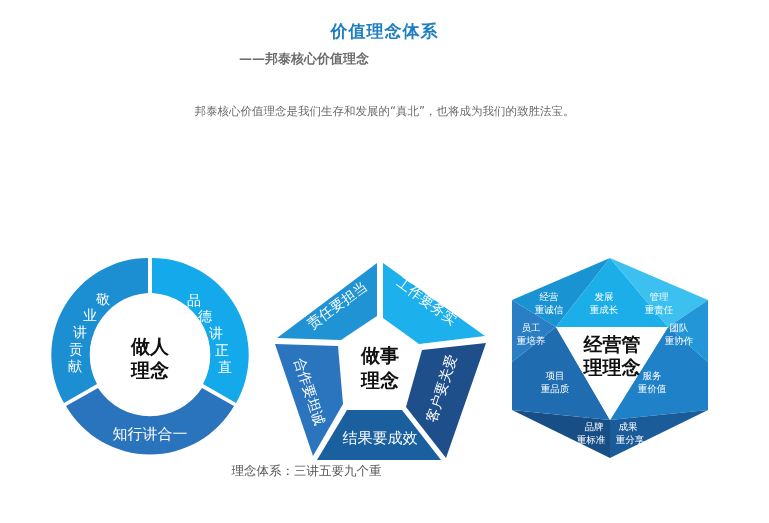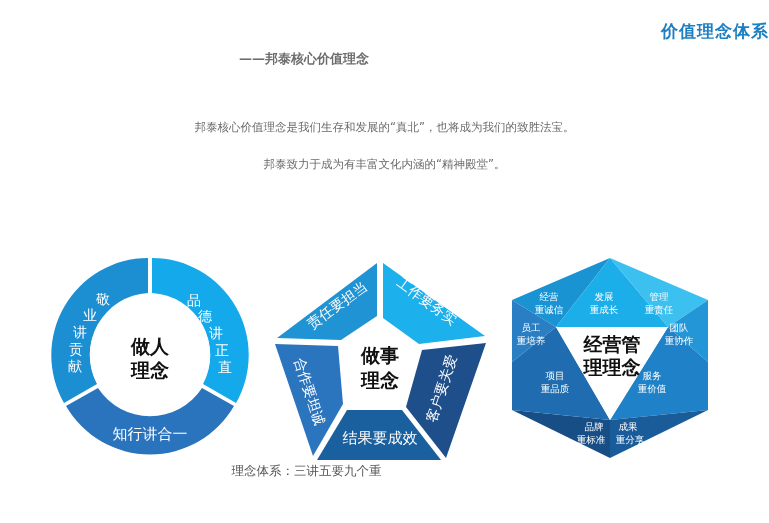--- a/index.html
+++ b/index.html
@@ -1,36 +1,35 @@
 <!DOCTYPE html>
 <html><head>
 <meta charset="utf-8">
 <style>
   html, body { margin: 0; padding: 0; background: #ffffff; }
   body { width: 769px; height: 523px; position: relative; overflow: hidden;
          font-family: "DejaVu Sans", "Liberation Sans", sans-serif; }
-  .title { position: absolute; left: 0; width: 769px; top: 20px; text-align: right;
+  .title { position: absolute; left: 0; width: 769px; top: 20px; text-align: center;
            font-size: 17px; font-weight: bold; color: #1d7fc1; letter-spacing: 1px; }
   .subtitle { position: absolute; left: 0; width: 608px; top: 50px; text-align: center;
               font-size: 13px; font-weight: bold; color: #6d6d6d; }
   .intro { position: absolute; left: 0; width: 769px; top: 101px; text-align: center;
            font-size: 11.5px; color: #6a6a6a; line-height: 21px; }
-  .intro p { margin: 16px; }
+  .intro p { margin: 0; }
   svg.fig { position: absolute; left: 0; top: 0; }
   .caption { position: absolute; left: 0; width: 613px; top: 463px; text-align: center;
              font-size: 12.5px; color: #555; padding-left: 0px; }
 </style>
 </head>
 <body>
 
 <div class="title">价值理念体系</div>
 <div class="subtitle">——邦泰核心价值理念</div>
 <div class="intro">
   <p>邦泰核心价值理念是我们生存和发展的“真北”，也将成为我们的致胜法宝。</p>
-  <p>邦泰致力于成为有丰富文化内涵的“精神殿堂”。</p>
 </div>
 
 <svg class="fig" width="769" height="523" viewBox="0 0 769 523">
   <defs>
     <linearGradient id="gLight" x1="0" y1="0" x2="0" y2="1">
       <stop offset="0" stop-color="#20b4ee"></stop>
         <stop offset="1" stop-color="#1596d6"></stop>
     </linearGradient>
     <linearGradient id="gMid" x1="0" y1="0" x2="0" y2="1">
       <stop offset="0" stop-color="#1b95d6"></stop>

